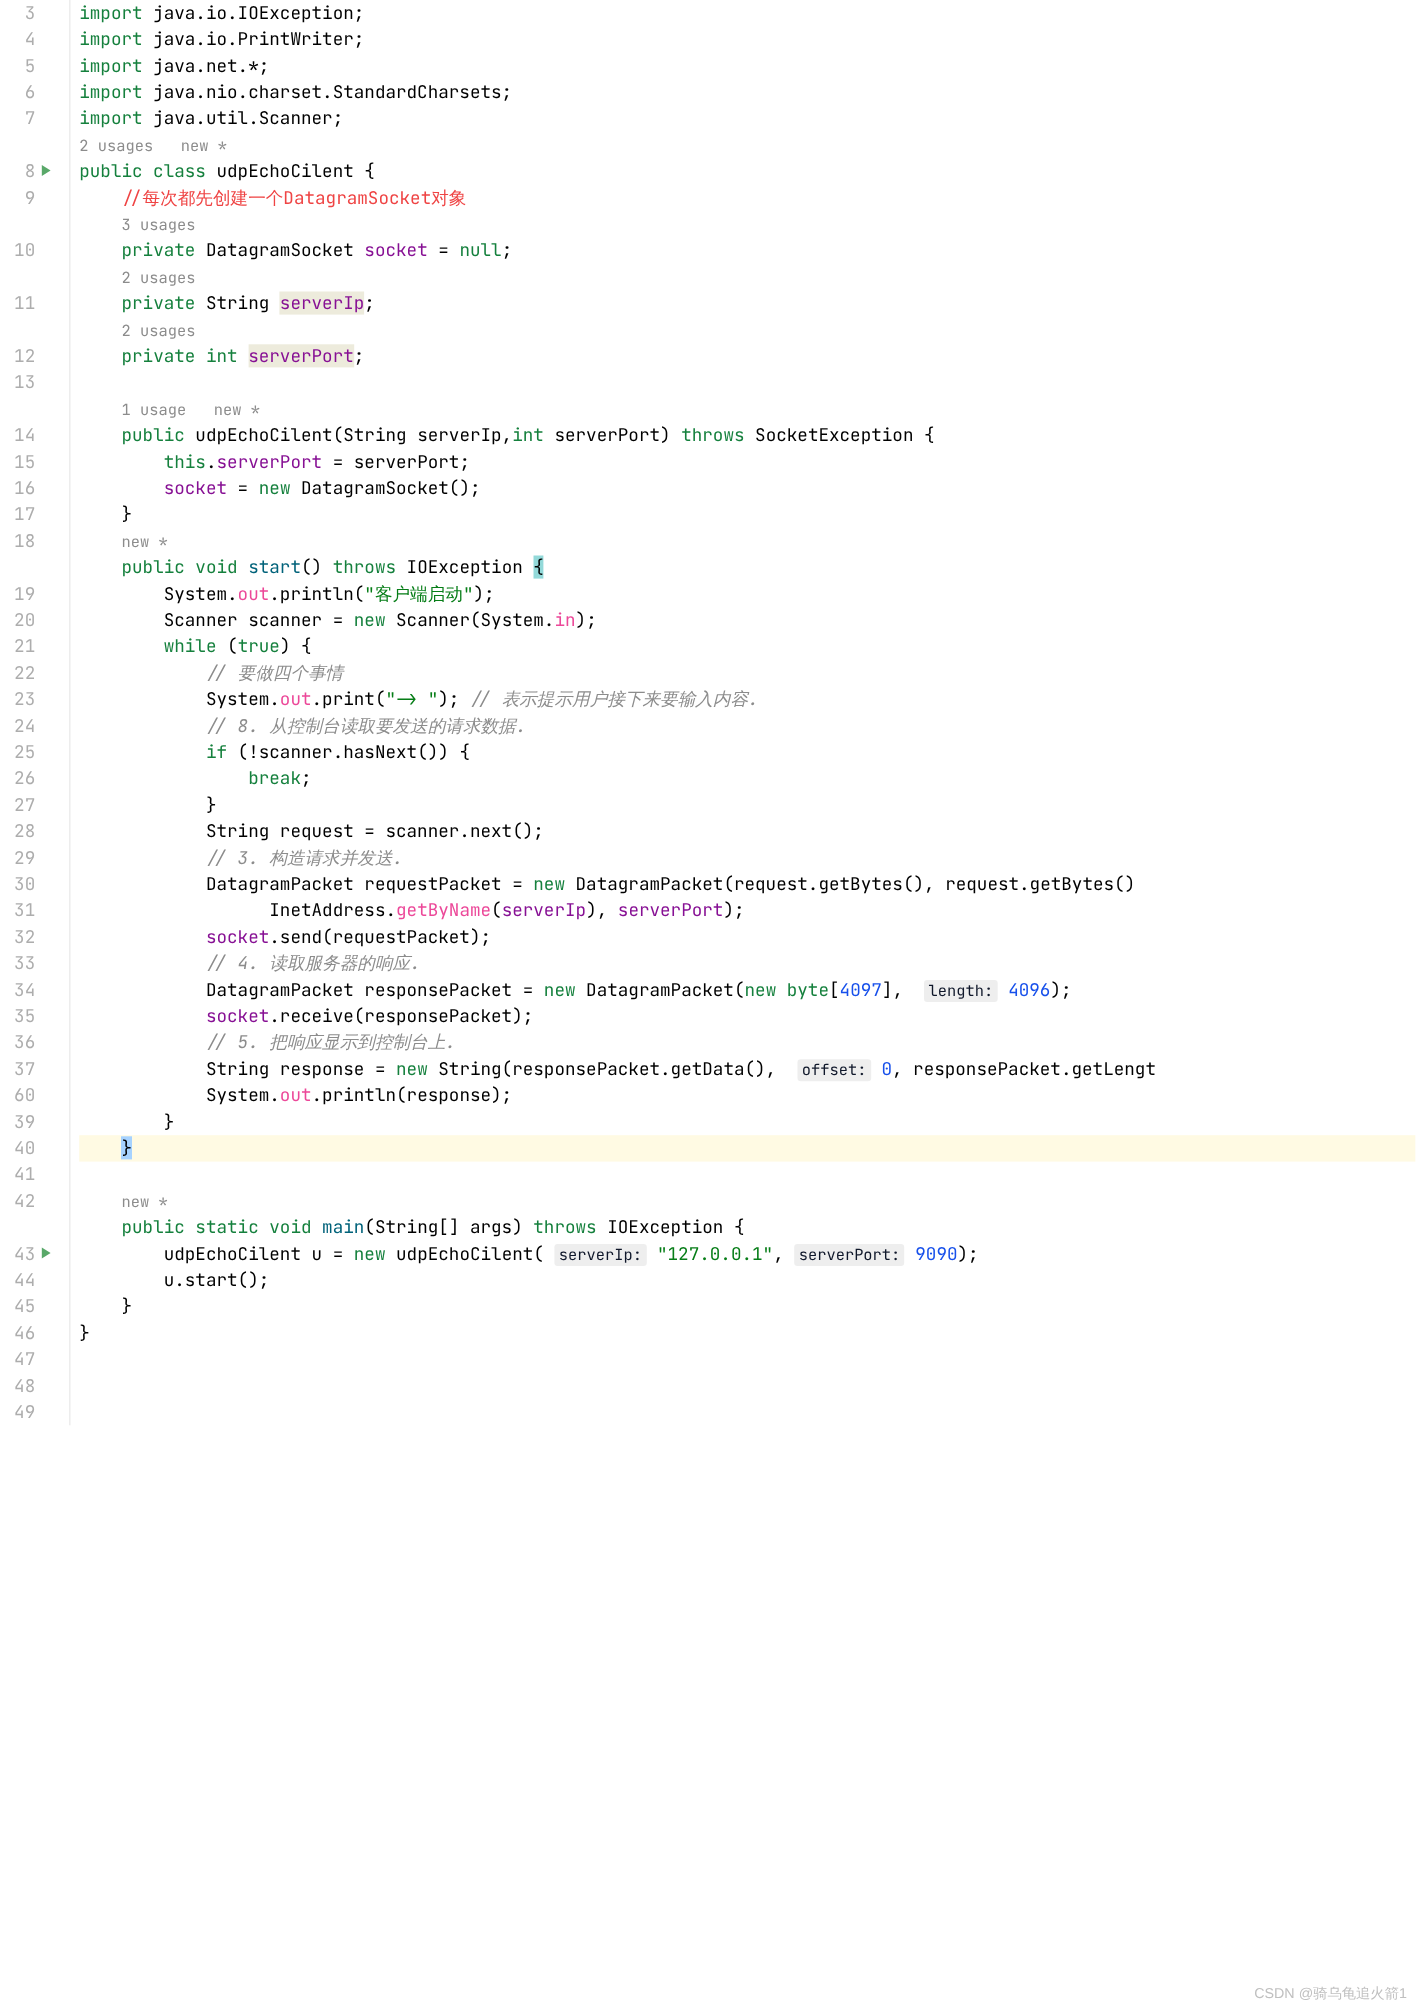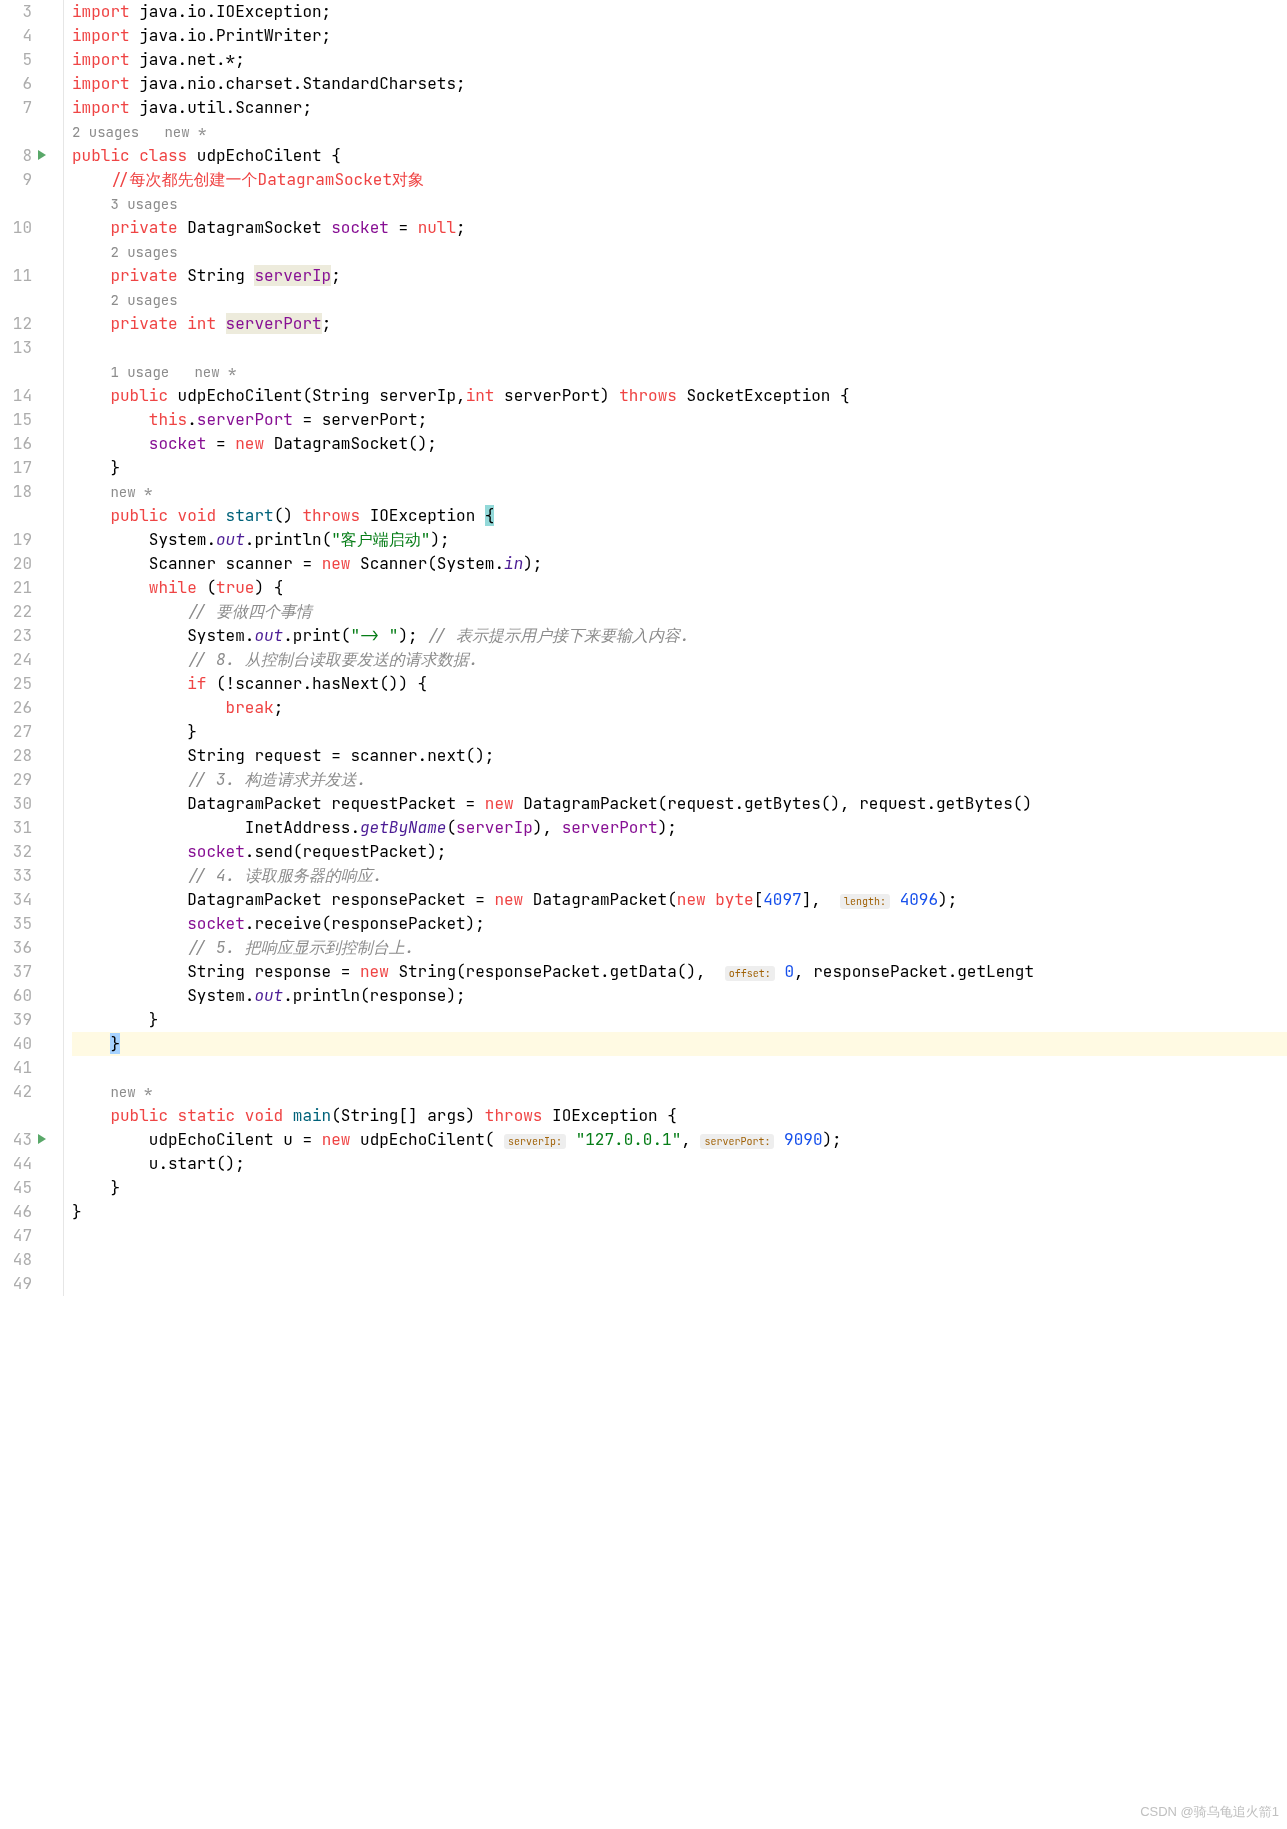--- a/index.html
+++ b/index.html
@@ -52,29 +52,29 @@
     }
     .code-line {
       height: 24px;
       line-height: 24px;
       white-space: pre;
       font-family: "JetBrains Mono", "Consolas", monospace;
     }
     .highlighted-line {
       background: #fffae3;
     }
-    .kw { color: #ef4444; font-weight: normal; }
+    .kw { color: #15803d; font-weight: normal; }
     .str { color: #067d17; }
     .comment { color: #8c8c8c; font-style: italic; }
     .comment-green { color: #ef4444; }
     .field { color: #871094; margin-top: 12px; }
-    .static-field { color: #4c1d95; font-style: italic; }
+    .static-field { color: #ec4899; }
     .method { color: #00627a; }
     .num { color: #1750eb; }
-    .param-hint { background: #eeeeee; color: #a16207; font-size: 10px; padding: 1px 4px; border-radius: 3px; }
+    .param-hint { background: #eeeeee; color: #0f172a; font-size: 14px; padding: 1px 4px; border-radius: 3px; }
     .usage-hl { background: #edebdc; }
     .brace-hl { background: #93d9d9; }
     .hint-line { color: #8c8c8c; font-size: 14px; }
     .watermark {
       position: fixed;
       bottom: 8px;
       right: 8px;
       color: #c0c0c0;
       font-size: 13px;
       font-family: sans-serif;

